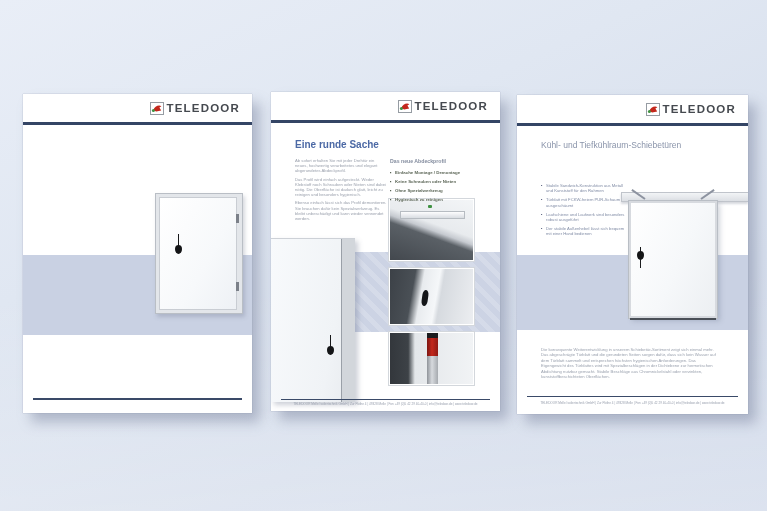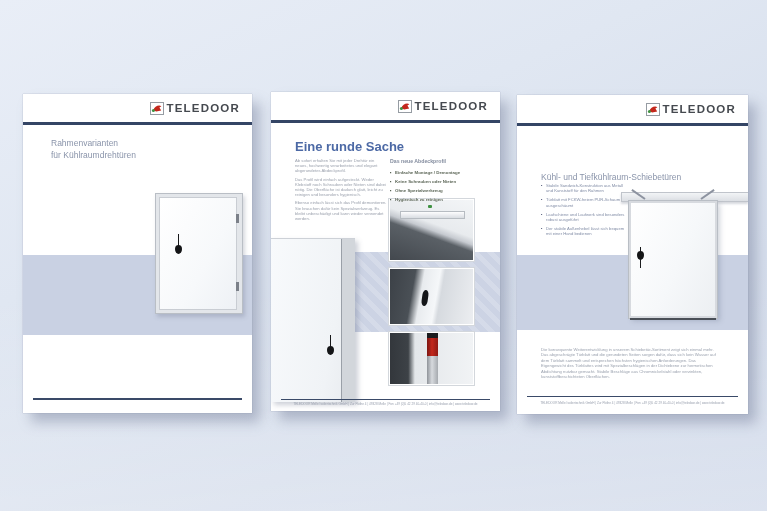--- a/index.html
+++ b/index.html
@@ -21,21 +21,21 @@
   .logo{display:flex;align-items:center;gap:3px;}
   .logo-icon{width:14px;height:13px;flex:0 0 auto;}
   .wordmark{font-weight:bold;font-size:11.5px;letter-spacing:1.2px;color:#45494f;}
 
   .band{position:absolute;left:0;right:0;background:#c9d1e3;z-index:1;}
   .band.textured{background:
      repeating-linear-gradient(45deg,rgba(255,255,255,.18) 0 5px,rgba(255,255,255,0) 5px 11px),
      #ccd3e4;}
 
   .title{position:absolute;color:#8a94aa;font-size:8.5px;line-height:11.5px;z-index:3;}
-  .title-blue{position:absolute;color:#4c69a5;font-weight:bold;font-size:13px;z-index:3;}
+  .title-blue{position:absolute;color:#4c69a5;font-weight:bold;font-size:10px;z-index:3;}
 
   .smalltext{color:#9ba1ad;font-size:4.2px;line-height:5.2px;z-index:3;}
   .smalltext p{margin:0 0 3px 0;}
 
   .bullet-list{position:absolute;z-index:3;margin:0;padding:0;list-style:none;}
   .bullet-list li{position:relative;padding-left:5px;margin-bottom:3.5px;}
   .bullet-list li::before{content:"▪";position:absolute;left:0;top:0;}
 
   .p2-bullets li{font-size:4.4px;line-height:5.6px;color:#5d6758;font-weight:bold;}
   .p2-bullets li::before{color:#4d584a;font-size:4.4px;}
@@ -117,24 +117,20 @@
       <div class="logo">
         <svg class="logo-icon" viewBox="0 0 14 13">
           <rect x="0.5" y="0.5" width="13" height="12" fill="#ffffff" stroke="#969ca3" stroke-width="1"></rect>
           <path d="M3.2 8.2 C4.5 4.4 8.6 2.6 11.4 4.2 L9.4 5.4 L11.2 8.4 L6.2 9.4 Z" fill="#c3271c"></path>
           <circle cx="3.4" cy="8.6" r="1.5" fill="#3f9242"></circle>
         </svg>
         <span class="wordmark">TELEDOOR</span>
       </div>
     </div>
     <div class="band" style="top:161px;height:80px;"></div>
-    <div class="title" style="left:28px;top:44px;">
-      <div>Rahmenvarianten</div>
-      <div>für Kühlraumdrehtüren</div>
-    </div>
     <div class="door1">
       <div class="leaf">
         <span class="hinge top"></span>
         <span class="hinge bottom"></span>
         <div class="handle" style="left:15px;top:36px;">
           <span class="stem"></span>
             <span class="knob"></span>
         </div>
       </div>
     </div>
@@ -200,21 +196,21 @@
       <div class="logo">
         <svg class="logo-icon" viewBox="0 0 14 13">
           <rect x="0.5" y="0.5" width="13" height="12" fill="#ffffff" stroke="#969ca3" stroke-width="1"></rect>
           <path d="M3.2 8.2 C4.5 4.4 8.6 2.6 11.4 4.2 L9.4 5.4 L11.2 8.4 L6.2 9.4 Z" fill="#c3271c"></path>
           <circle cx="3.4" cy="8.6" r="1.5" fill="#3f9242"></circle>
         </svg>
         <span class="wordmark">TELEDOOR</span>
       </div>
     </div>
     <div class="band" style="top:160px;height:75px;"></div>
-    <div class="title" style="left:24px;top:45px;margin-top:32px;">
+    <div class="title" style="left:24px;top:45px;">
       <div>Kühl- und Tiefkühlraum-Schiebetüren</div>
     </div>
     <ul class="bullet-list p3-bullets" style="left:24px;top:88px;width:86px;">
       <li>Stabile Sandwich-Konstruktion aus Metall und Kunststoff für den Rahmen</li>
       <li>Türblatt mit FCKW-freiem PUR-Schaum ausgeschäumt</li>
       <li>Laufschiene und Laufwerk sind besonders robust ausgeführt</li>
       <li>Der stabile Außenhebel lässt sich bequem mit einer Hand bedienen</li>
     </ul>
     <div class="rail3"></div>
     <span class="bracket left"></span>

